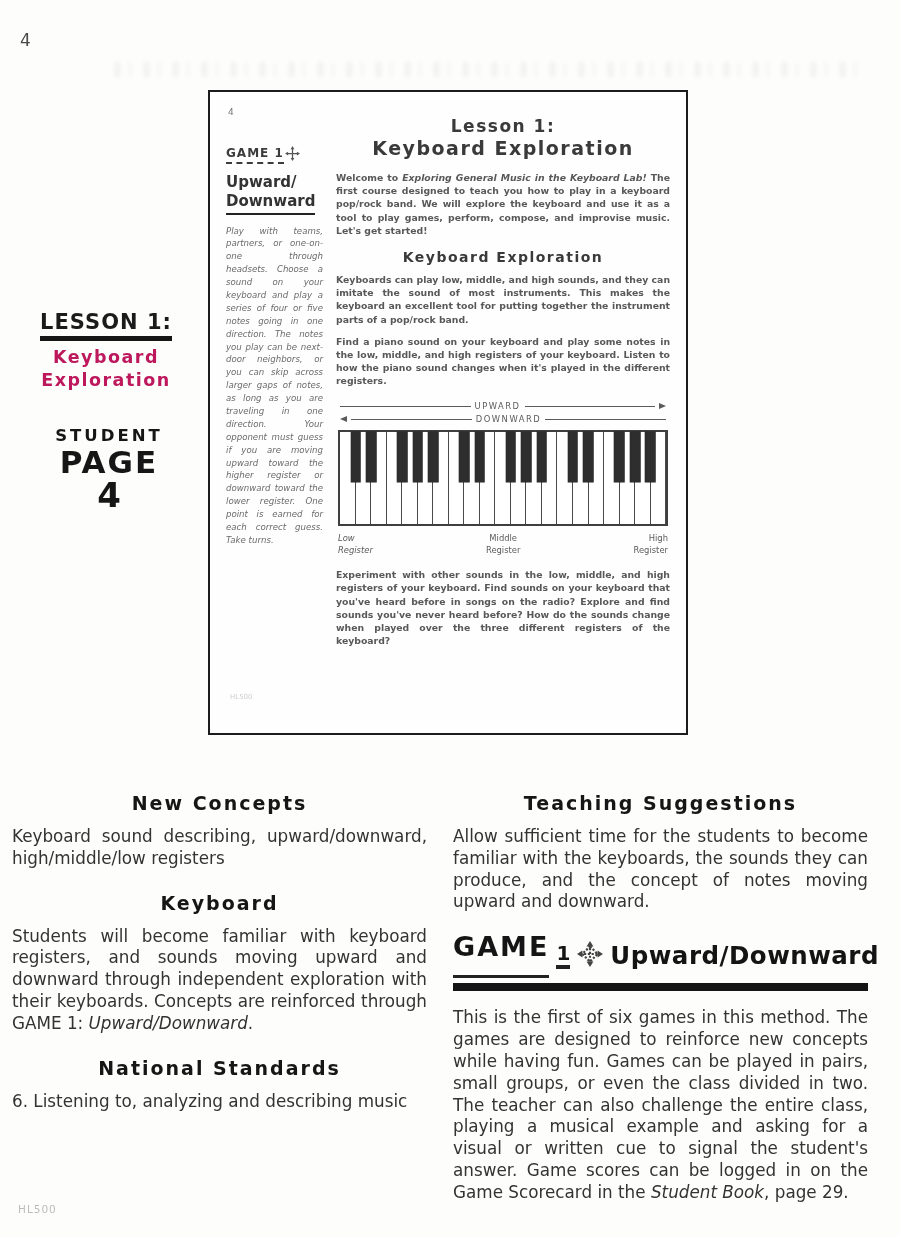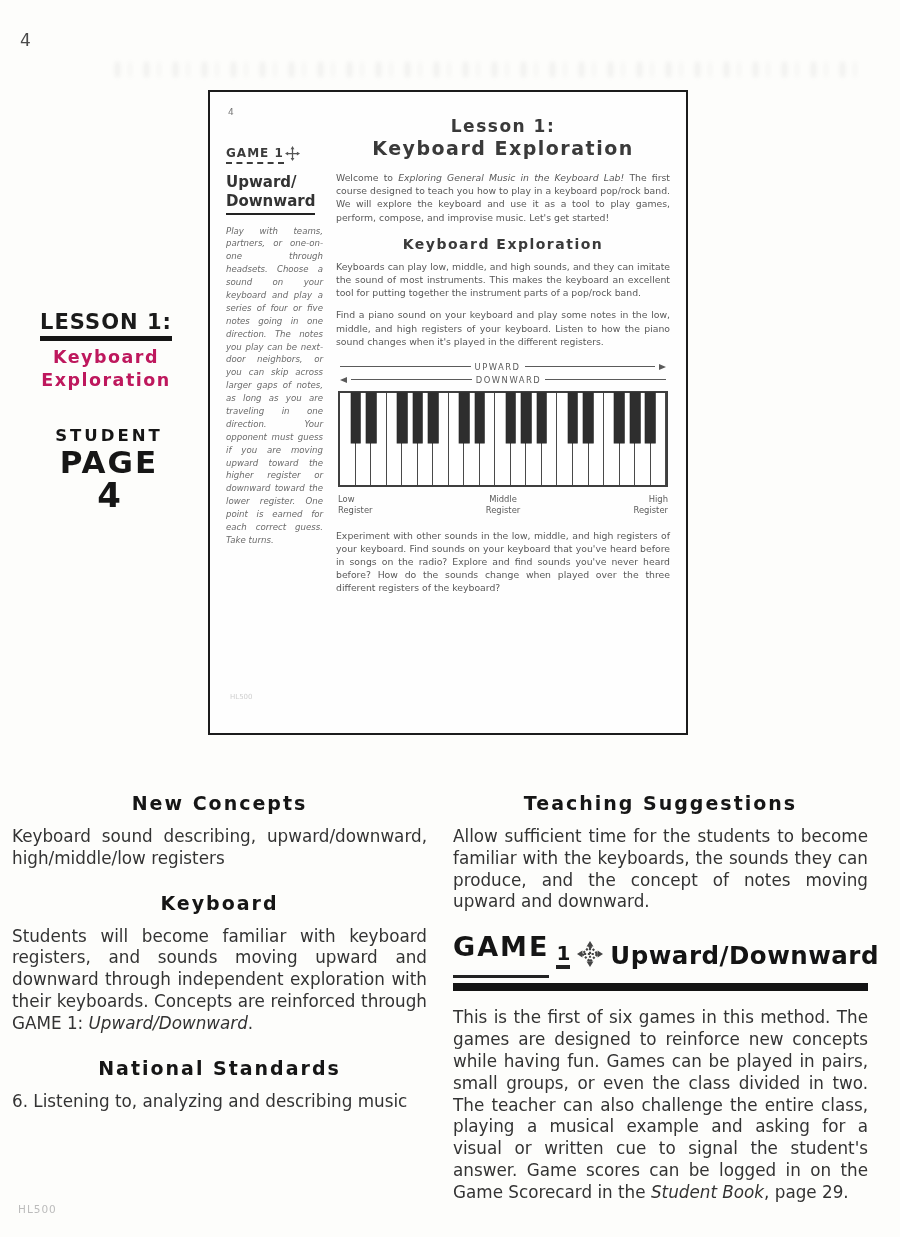--- a/index.html
+++ b/index.html
@@ -17,37 +17,37 @@
   .sp-pagenum{position:absolute;top:15px;left:18px;font-size:9px;color:#777;}
   .sp-cols{position:absolute;top:22px;left:16px;right:16px;display:flex;gap:13px;}
   .sp-left{width:97px;flex:0 0 97px;padding-top:32px;}
   .sp-main{flex:1;min-width:0;}
   .sp-gamelogo{display:flex;align-items:flex-start;gap:1px;margin-bottom:8px;}
   .sp-gameword{font-weight:bold;color:#3c3c3c;font-size:12px;letter-spacing:1px;border-bottom:2px dashed #3c3c3c;padding-bottom:2px;white-space:nowrap;}
   .sp-gametitle{font-weight:bold;color:#333;font-size:15px;line-height:1.25;border-bottom:2.5px solid #222;display:inline-block;padding-bottom:2px;margin-bottom:10px;}
   .sp-desc{font-style:italic;font-size:8.6px;line-height:1.5;color:#6a6a6a;text-align:justify;}
   .sp-title{font-weight:bold;color:#3a3a3a;text-align:center;font-size:17px;letter-spacing:1.5px;line-height:1.25;margin:2px 0 10px 0;}
   .sp-title .t2{font-size:19px;}
-  .sp-p{font-size:9.3px;line-height:1.42;text-align:justify;color:#585858;margin:0 0 9px 0;}
+  .sp-p{font-size:9.3px;line-height:1.42;text-align:justify;color:#585858;margin:0 0 9px 0;font-weight:bold;}
   .sp-h2{font-weight:bold;color:#3a3a3a;text-align:center;font-size:14px;letter-spacing:1.5px;margin:12px 0 8px 0;}
   .sp-italic{font-style:italic;}
   .sp-footmark{position:absolute;bottom:32px;left:20px;font-size:7px;color:#cfcfcf;}
 
   
   .diagram{margin:14px 2px 12px 2px;}
   .arrow-row{display:flex;align-items:center;gap:4px;font-size:8.4px;color:#5a5a5a;letter-spacing:1.5px;margin:0 2px 3px 2px;}
   .aline{flex:1;border-top:1.3px solid #5a5a5a;}
   .tri-r{width:0;height:0;border-left:7px solid #5a5a5a;border-top:3.5px solid transparent;border-bottom:3.5px solid transparent;}
   .tri-l{width:0;height:0;border-right:7px solid #5a5a5a;border-top:3.5px solid transparent;border-bottom:3.5px solid transparent;}
   .kb{position:relative;height:92px;border:2px solid #3f3f3f;margin-top:6px;display:flex;background:#fff;}
   .wkey{flex:1;border-right:1px solid #4a4a4a;}
   .wkey:last-child{border-right:none;}
   .bkey{position:absolute;top:0;height:54%;background:#2e2e2e;transform:translateX(-50%);box-shadow:0 0 0 .5px #222;}
   .reg-row{display:flex;justify-content:space-between;font-size:8.4px;color:#5a5a5a;line-height:1.35;margin-top:7px;}
-  .reg-row .r0{text-align:left;}
+  .reg-row .r0{text-align:left;font-style:italic;}
   .reg-row .r1{text-align:center;}
   .reg-row .r2{text-align:right;}
 
   
   .lesson-block{position:absolute;left:26px;top:310px;width:160px;text-align:center;color:#1b1b1b;}
   .lesson-label{font-weight:bold;font-size:21px;letter-spacing:1px;border-bottom:5px solid #161616;padding-bottom:2px;display:inline-block;}
   .lesson-title{font-weight:bold;font-size:17.5px;letter-spacing:1.5px;line-height:1.3;margin-top:5px;color:#be185d;}
   .student-block{position:absolute;left:34px;top:428px;width:150px;text-align:center;color:#161616;line-height:1.0;}
   .student-word{font-weight:bold;font-size:16.5px;letter-spacing:3px;}
   .page-word{font-weight:bold;font-size:31px;letter-spacing:2px;margin-top:2px;}

